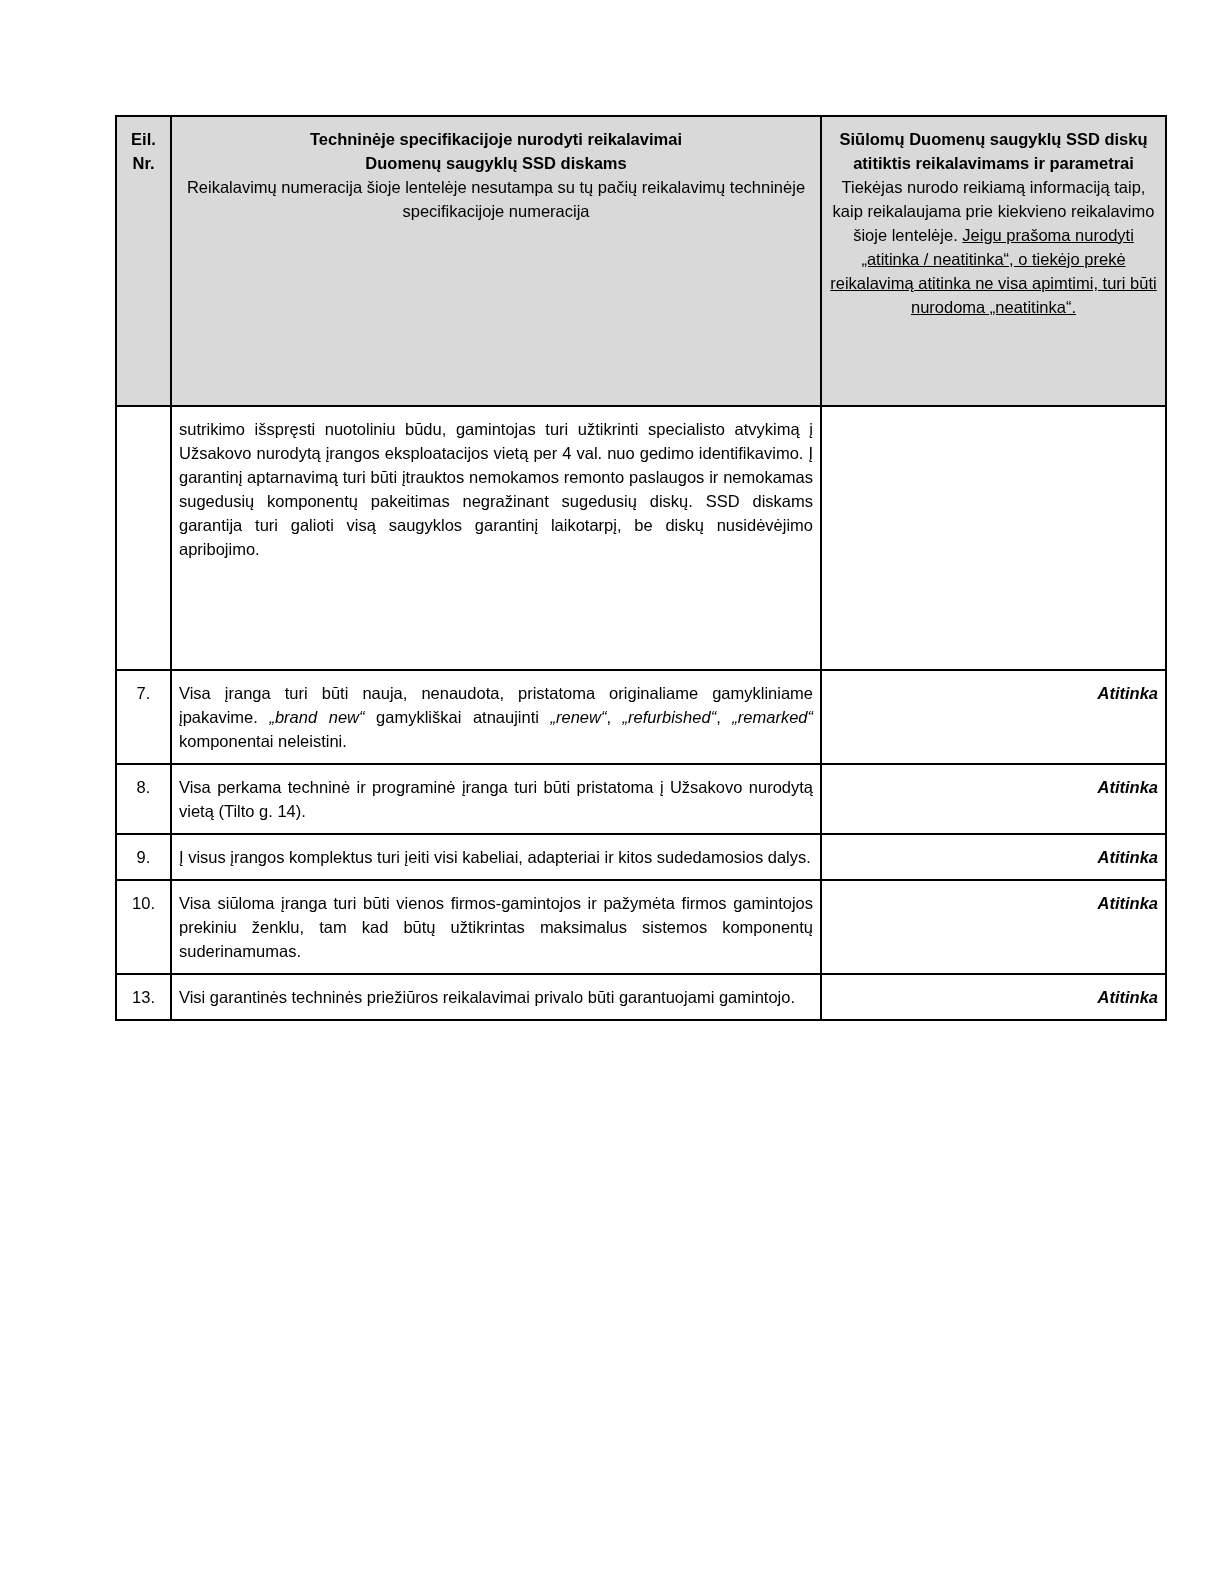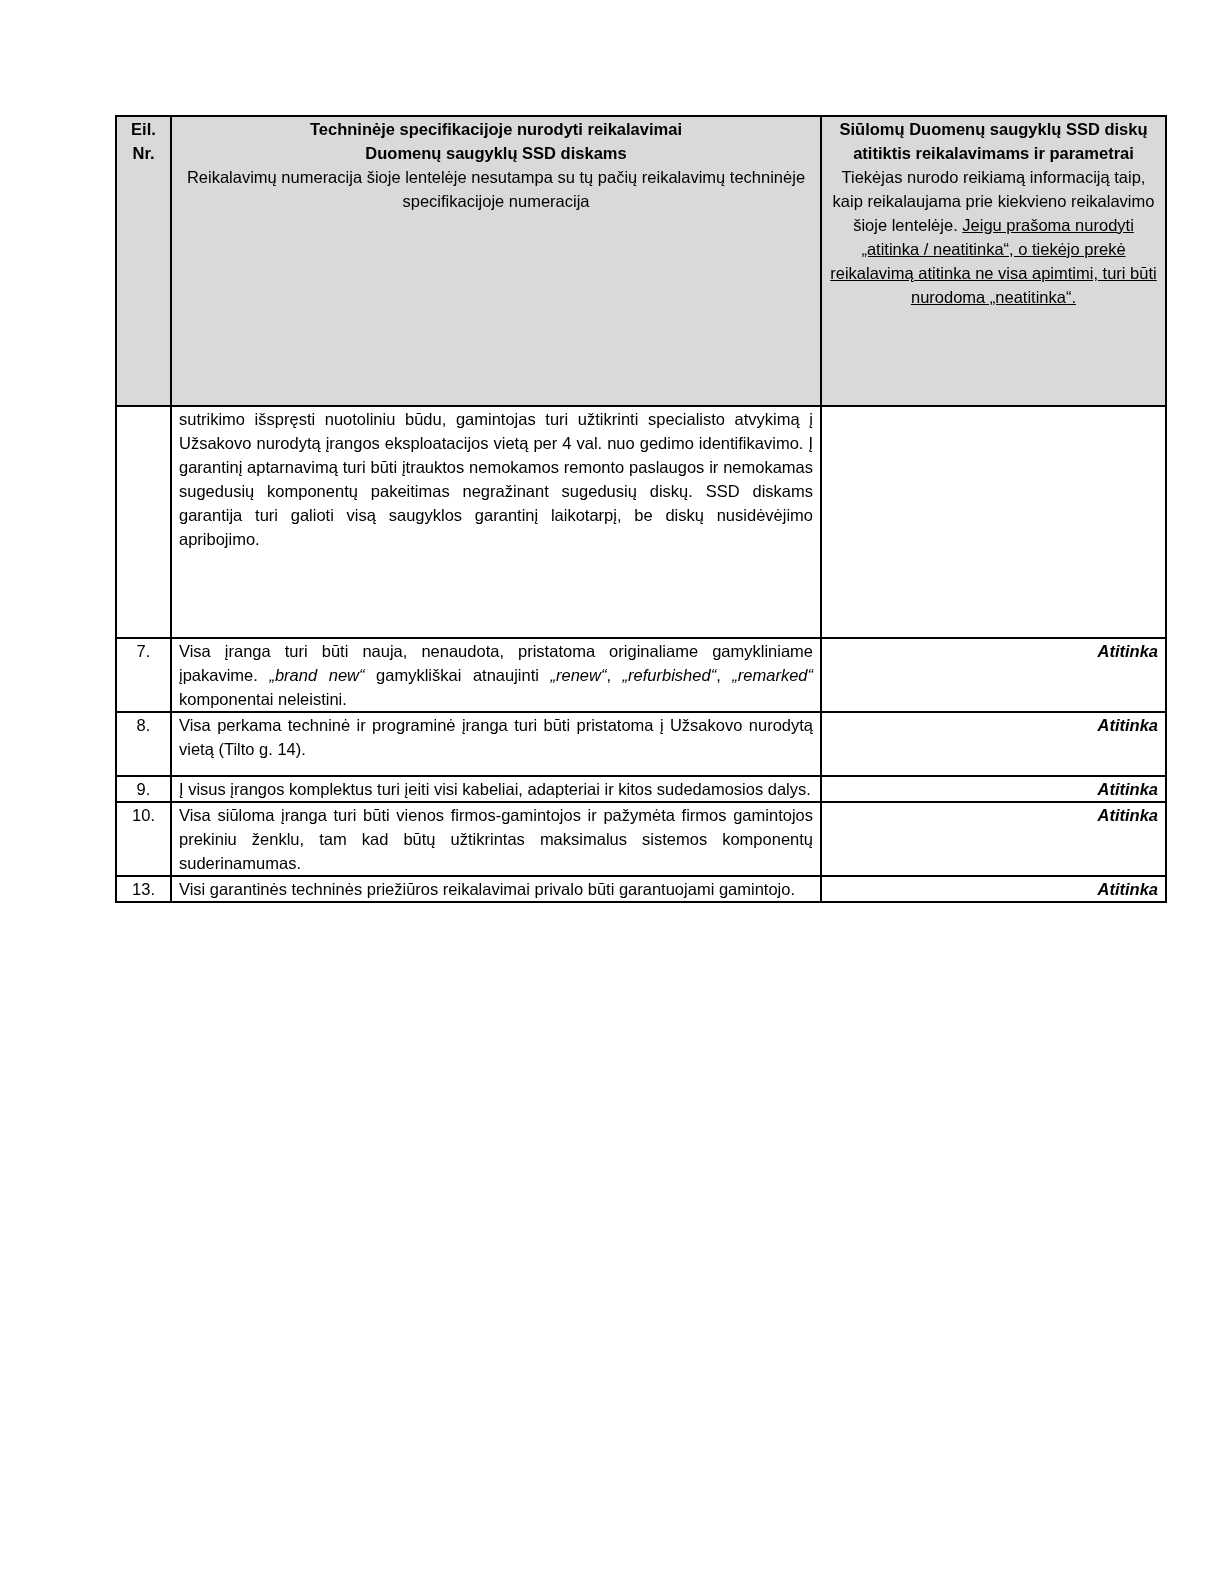--- a/index.html
+++ b/index.html
@@ -21,21 +21,21 @@
     table-layout: fixed;
     font-size: 16.5px;
     line-height: 24px;
   }
   .col-nr { width: 55px; }
   .col-req { width: 650px; }
   .col-status { width: 345px; }
   .doc-table td {
     border: 2px solid #000000;
     vertical-align: top;
-    padding: 0 7px;
+    padding: 10px 7px;
   }
   
   tr.header-row td { background: #d9d9d9; }
   .hdr-eil {
     font-weight: bold;
     text-align: center;
     vertical-align: middle;
   }
   .hdr-spec {
     text-align: center;
@@ -58,21 +58,21 @@
   }
   .req-cell {
     text-align: justify;
     padding: 4px 9px;
   }
   .cont-cell {
     padding-left: 238px;
     padding-right: 8px;
     min-height: 280px;
   }
-  tr.cont-row td { height: 232px; }
+  tr.cont-row td { height: 264px; }
   .status-cell {
     text-align: right;
     vertical-align: top;
     font-style: italic;
     padding-top: 5px;
     font-weight: bold;
   }
   .it { font-style: italic; }
   tr.tall td { height: 64px; }
 </style>

